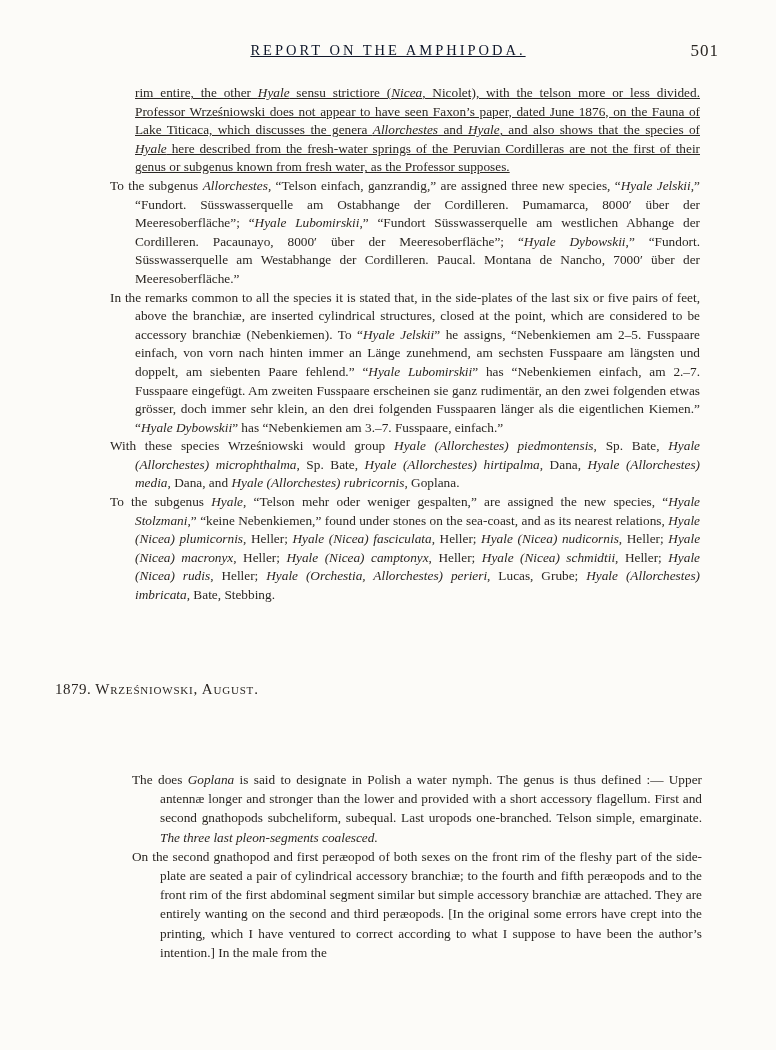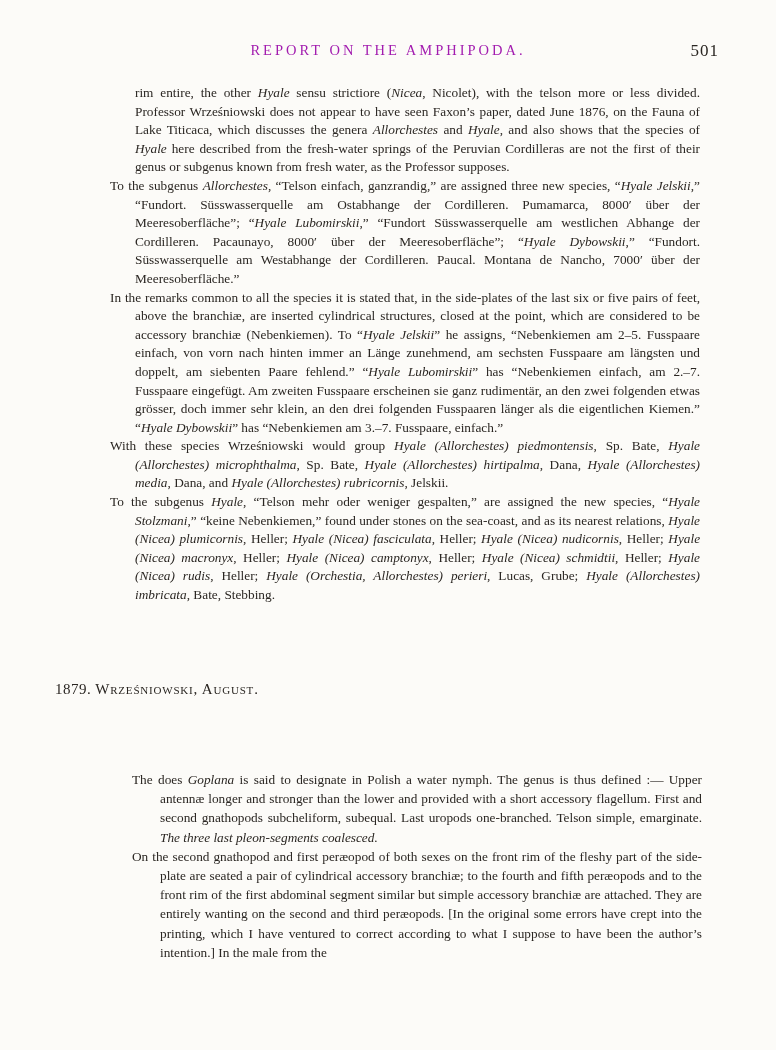--- a/index.html
+++ b/index.html
@@ -15,21 +15,22 @@
   }
   
   .running-title {
     position: absolute;
     top: 42px;
     left: 0;
     width: 100%;
     text-align: center;
     font-size: 14.5px;
     letter-spacing: 3px;
-    color: #a21caf;
+    color: #0f172a;
+    text-decoration: underline;
   }
   .page-number {
     position: absolute;
     top: 41px;
     right: 57px;
     font-size: 17px;
     letter-spacing: 1px;
   }
   
   .top-block {
@@ -38,21 +39,21 @@
     left: 110px;
     width: 590px;
     box-sizing: border-box;
     padding-left: 25px;
     font-size: 13.3px;
     line-height: 18.6px;
     text-align: justify;
   }
   .top-block p { margin: 0; }
   .top-block p.hang { text-indent: -25px; }
-  .top-block p.flush { text-indent: 0; }
+  .top-block p.flush { text-indent: 0; text-decoration: underline; }
   
   .entry-line {
     position: absolute;
     top: 681px;
     left: 55px;
     font-size: 15px;
   }
   .entry-year { margin-right: 4px; letter-spacing: 0.5px; }
   .entry-author { font-variant: small-caps; letter-spacing: 0.8px; text-align: right; }
   
@@ -88,21 +89,21 @@
 <div class="page">
 
   <div class="running-title">REPORT ON THE AMPHIPODA.</div>
 
   <div class="page-number">501</div>
 
   <section class="top-block">
     <p class="flush"><span>rim entire, the other </span><i>Hyale</i><span> sensu strictiore (</span><i>Nicea</i><span>, Nicolet), with the telson more or less divided.  Professor Wrześniowski does not appear to have seen Faxon’s paper, dated June 1876, on the Fauna of Lake Titicaca, which discusses the genera </span><i>Allorchestes</i><span> and </span><i>Hyale</i><span>, and also shows that the species of </span><i>Hyale</i><span> here described from the fresh-water springs of the Peruvian Cordilleras are not the first of their genus or subgenus known from fresh water, as the Professor supposes.</span></p>
     <p class="hang"><span>To the subgenus </span><i>Allorchestes</i><span>, “Telson einfach, ganzrandig,” are assigned three new species, “</span><i>Hyale Jelskii</i><span>,” “Fundort. Süsswasserquelle am Ostabhange der Cordilleren.  Pumamarca, 8000′ über der Meeresoberfläche”; “</span><i>Hyale Lubomirskii</i><span>,” “Fundort Süsswasserquelle am westlichen Abhange der Cordilleren.  Pacaunayo, 8000′ über der Meeresoberfläche”; “</span><i>Hyale Dybowskii</i><span>,” “Fundort. Süsswasserquelle am Westabhange der Cordilleren.  Paucal. Montana de Nancho, 7000′ über der Meeresoberfläche.”</span></p>
     <p class="hang"><span>In the remarks common to all the species it is stated that, in the side-plates of the last six or five pairs of feet, above the branchiæ, are inserted cylindrical structures, closed at the point, which are considered to be accessory branchiæ (Nebenkiemen).  To “</span><i>Hyale Jelskii</i><span>” he assigns, “Nebenkiemen am 2–5. Fusspaare einfach, von vorn nach hinten immer an Länge zunehmend, am sechsten Fusspaare am längsten und doppelt, am siebenten Paare fehlend.”  “</span><i>Hyale Lubomirskii</i><span>” has “Nebenkiemen einfach, am 2.–7. Fusspaare eingefügt.  Am zweiten Fusspaare erscheinen sie ganz rudimentär, an den zwei folgenden etwas grösser, doch immer sehr klein, an den drei folgenden Fusspaaren länger als die eigentlichen Kiemen.”  “</span><i>Hyale Dybowskii</i><span>” has “Nebenkiemen am 3.–7. Fusspaare, einfach.”</span></p>
-    <p class="hang"><span>With these species Wrześniowski would group </span><i>Hyale (Allorchestes) piedmontensis</i><span>, Sp. Bate, </span><i>Hyale (Allorchestes) microphthalma</i><span>, Sp. Bate, </span><i>Hyale (Allorchestes) hirtipalma</i><span>, Dana, </span><i>Hyale (Allorchestes) media</i><span>, Dana, and </span><i>Hyale (Allorchestes) rubricornis</i><span>, Jelskii.</span></p>
+    <p class="hang"><span>With these species Wrześniowski would group </span><i>Hyale (Allorchestes) piedmontensis</i><span>, Sp. Bate, </span><i>Hyale (Allorchestes) microphthalma</i><span>, Sp. Bate, </span><i>Hyale (Allorchestes) hirtipalma</i><span>, Dana, </span><i>Hyale (Allorchestes) media</i><span>, Dana, and </span><i>Hyale (Allorchestes) rubricornis</i><span>, Goplana.</span></p>
     <p class="hang"><span>To the subgenus </span><i>Hyale</i><span>, “Telson mehr oder weniger gespalten,” are assigned the new species, “</span><i>Hyale Stolzmani</i><span>,” “keine Nebenkiemen,” found under stones on the sea-coast, and as its nearest relations, </span><i>Hyale (Nicea) plumicornis</i><span>, Heller; </span><i>Hyale (Nicea) fasciculata</i><span>, Heller; </span><i>Hyale (Nicea) nudicornis</i><span>, Heller; </span><i>Hyale (Nicea) macronyx</i><span>, Heller; </span><i>Hyale (Nicea) camptonyx</i><span>, Heller; </span><i>Hyale (Nicea) schmidtii</i><span>, Heller; </span><i>Hyale (Nicea) rudis</i><span>, Heller; </span><i>Hyale (Orchestia, Allorchestes) perieri</i><span>, Lucas, Grube; </span><i>Hyale (Allorchestes) imbricata</i><span>, Bate, Stebbing.</span></p>
   </section>
 
   <div class="entry-line">
     <span class="entry-year">1879.</span><span class="entry-author">Wrześniowski, August.</span>
   </div>
 
 
   <section class="bottom-block">
     <p><span>The does </span><i>Goplana</i><span> is said to designate in Polish a water nymph.  The genus is thus defined :— Upper antennæ longer and stronger than the lower and provided with a short accessory flagellum.  First and second gnathopods subcheliform, subequal.  Last uropods one-branched.  Telson simple, emarginate.  </span><i>The three last pleon-segments coalesced.</i></p>

